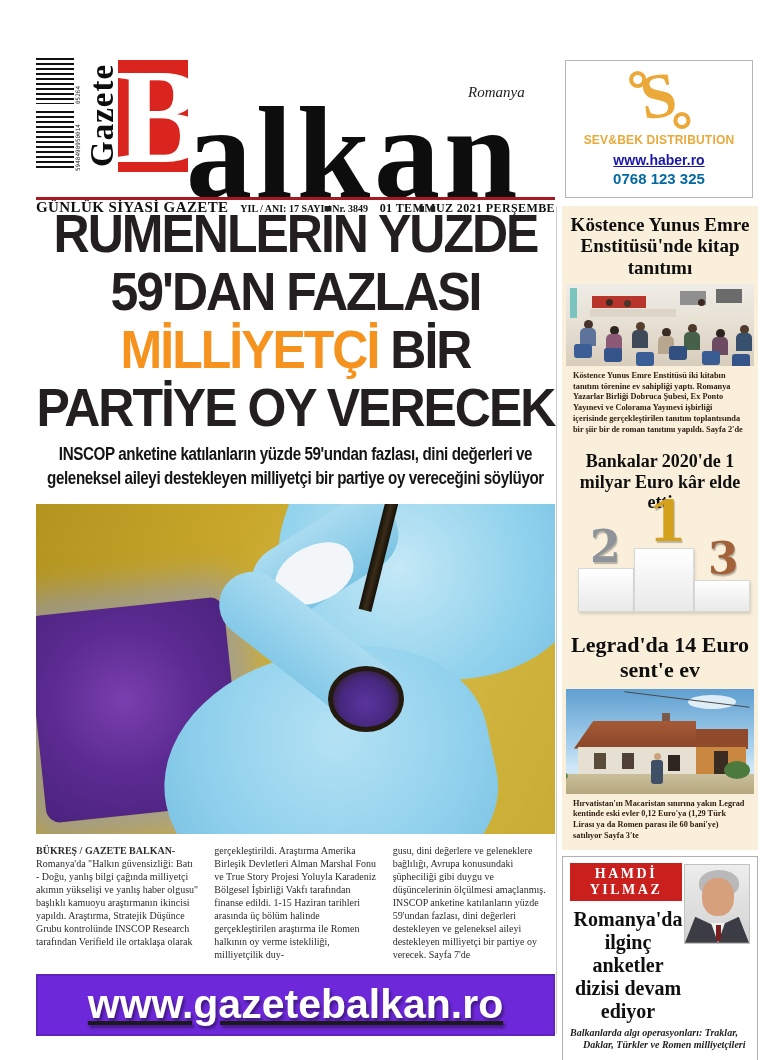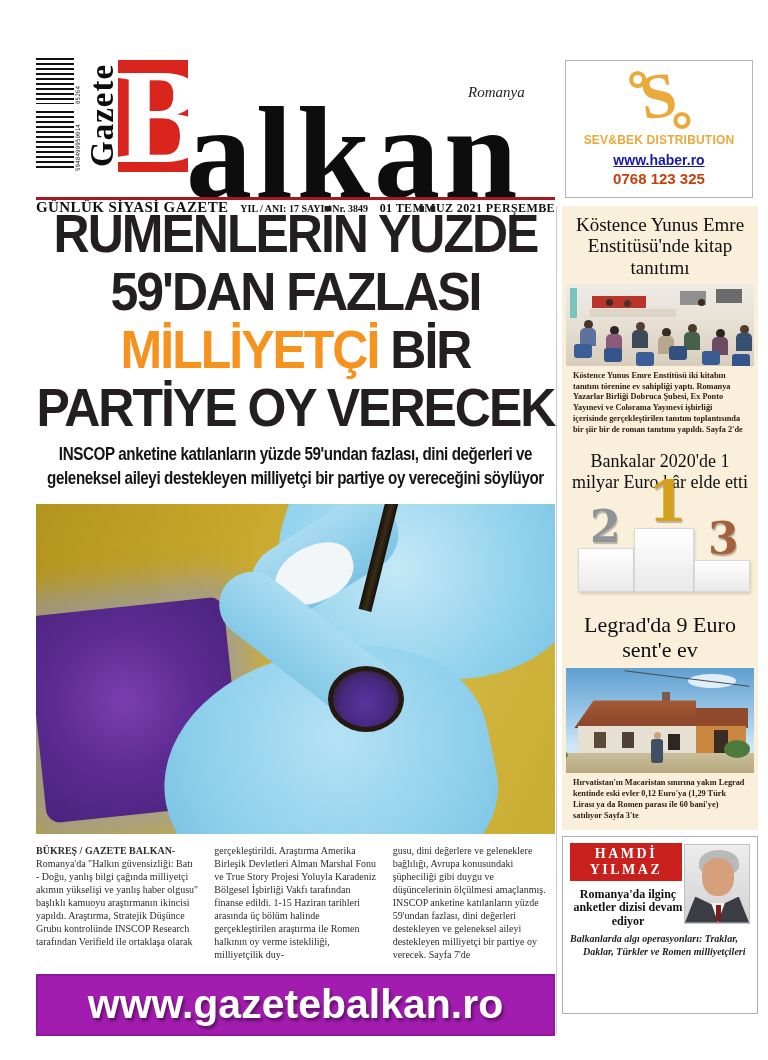--- a/index.html
+++ b/index.html
@@ -27,21 +27,21 @@
        letter-spacing:4px;color:#0d0d0d;margin-top:44px;}
   .romanya{position:absolute;left:468px;top:84px;font-size:15px;font-style:italic;color:#222;font-family:Liberation Serif, serif;}
   .ad-box{position:absolute;left:565px;top:60px;width:188px;height:138px;background:#fff;
        border:1px solid #b5b5b5;text-align:center;box-sizing:border-box;padding-top:2px;}
   .ad-logo{display:block;margin:0 auto;}
   .ad-brand{font-family:"Liberation Sans",sans-serif;font-weight:bold;font-size:12px;
        color:#e9a93b;letter-spacing:0.2px;margin-top:-4px;}
   .ad-url{font-family:"Liberation Sans",sans-serif;font-weight:bold;font-size:14px;
        color:#1717a8;text-decoration:underline;margin-top:5px;cursor:pointer;}
   .ad-phone{font-family:"Liberation Sans",sans-serif;font-weight:bold;font-size:15px;
-       color:#c2410c;margin-top:2px;}
+       color:#0369a1;margin-top:2px;}
   .dateline{position:absolute;left:36px;top:176px;width:519px;display:flex;
        justify-content:space-between;align-items:baseline;margin-top:23px;}
   .tagline{font-weight:bold;font-size:15px;letter-spacing:0.4px;color:#111;}
   .issue{font-weight:bold;font-size:10px;color:#111;}
   .mdate{font-weight:bold;font-size:12px;color:#111;letter-spacing:0.4px;}
   .rule{position:absolute;left:36px;top:197px;width:519px;height:3px;background:#a31b20;}
 
   
   .main{position:absolute;left:36px;top:204px;width:519px;}
   .headline{text-align:center;font-family:"Liberation Sans",sans-serif;font-weight:bold;
@@ -51,30 +51,30 @@
   .sub{margin-top:22px;text-align:center;font-family:"Liberation Sans",sans-serif;
        font-weight:bold;font-size:15.2px;line-height:1.3;letter-spacing:-0.4px;color:#141414;
        transform:scaleY(1.2);transform-origin:top center;}
   .photo-main{position:relative;margin-top:22px;width:519px;height:330px;overflow:hidden;
        background:linear-gradient(115deg,#b3941f 0%,#c7a62a 30%,#d6ba45 62%,#c9ac33 100%);}
   .ph{position:absolute;}
   .body-cols{display:flex;gap:16px;margin-top:10px;height:122px;overflow:hidden;
        font-size:10px;line-height:1.3;color:#2b2b2b;text-align:left;}
   .bcol{flex:1;}
   .byline{font-weight:bold;}
-  .footer-banner{margin-top:8px;height:62px;background:#a21caf;display:flex;align-items:center;
-       justify-content:center;box-shadow:inset 0 0 0 2px rgba(0,0,0,0.12);cursor:pointer;}
+  .footer-banner{margin-top:8px;height:62px;background:#6d28d9;display:flex;align-items:center;
+       justify-content:center;box-shadow:inset 0 0 0 2px rgba(0,0,0,0.12);cursor:pointer;text-decoration:underline;}
   .footer-banner span{font-family:"Liberation Sans",sans-serif;font-weight:bold;font-size:41px;
        color:#fff;letter-spacing:0px;text-shadow:2px 3px 3px rgba(0,0,0,0.4);}
 
   
   .v-divider{position:absolute;left:556px;top:206px;width:1px;height:828px;background:#ccc;}
   .sidebar{position:absolute;left:562px;top:206px;width:196px;}
   .sb-art{background:#f9efdb;padding:4px 2px 6px;}
-  .sb-title{text-align:center;font-weight:normal;color:#0f0f0f;padding:4px 2px;}
+  .sb-title{text-align:center;font-weight:bold;color:#0f0f0f;padding:4px 2px;}
   .t1{font-size:19px;line-height:1.12;}
   .t2{font-size:18px;line-height:1.12;}
   .t3{font-size:22px;line-height:1.15;}
   .sb-caption{font-size:8.3px;font-weight:bold;line-height:1.3;color:#332015;
        padding:5px 9px 2px;}
   .sb-photo1{position:relative;height:82px;margin:2px 2px 0;overflow:hidden;
        background:linear-gradient(180deg,#efece6 0%,#e7e1d5 45%,#d8cdbc 100%);}
   .sp{position:absolute;}
   .podium{position:relative;height:100px;margin-top:2px;}
   .pbox{position:absolute;bottom:6px;background:linear-gradient(#ffffff,#e9e9e9);
@@ -91,21 +91,21 @@
        background:linear-gradient(180deg,#5f9fd0 0%,#a9d2ee 55%,#cfe7f7 75%);}
 
   
   .columnist{position:relative;margin-top:6px;background:#fff;border:1px solid #b0b0b0;
        padding:6px 7px 8px;min-height:178px;box-sizing:border-box;}
   .col-banner{width:112px;background:#c9201d;color:#fff;text-align:center;font-weight:bold;
        font-size:14px;letter-spacing:2.5px;padding:3px 0;}
   .portrait{position:absolute;right:7px;top:7px;width:66px;height:80px;overflow:hidden;
        background:linear-gradient(#ededed,#d2d2d2);border:1px solid #c2c2c2;box-sizing:border-box;}
   .pt{position:absolute;}
-  .col-title{width:116px;text-align:center;font-weight:bold;font-size:12px;line-height:1.15;
+  .col-title{width:116px;text-align:center;font-weight:bold;font-size:20px;line-height:1.15;
        margin:7px 0 4px;color:#0f0f0f;}
   .col-lede{font-size:10px;font-weight:bold;font-style:italic;line-height:1.28;
        padding-left:13px;text-indent:-13px;margin-top:4px;color:#1d1d1d;}
 </style>
 </head>
 <body>
 
 <div class="page">
 
   <div class="masthead">
@@ -201,21 +201,21 @@
         <div class="pnum n2">2</div>
         <div class="pnum n1">1</div>
         <div class="pnum n3">3</div>
         <div class="pbox b2"></div>
         <div class="pbox b1"></div>
         <div class="pbox b3"></div>
       </div>
     </div>
 
     <div class="sb-art">
-      <div class="sb-title t3">Legrad'da 9 Euro sent'e ev</div>
+      <div class="sb-title t3">Legrad'da 14 Euro sent'e ev</div>
       <div class="sb-photo3">
         <div class="sp" style="right:18px;top:6px;width:48px;height:14px;border-radius:50%;background:#f3f9fd;opacity:.85;"></div>
         <div class="sp" style="left:58px;top:10px;width:126px;height:1px;background:#4a4a4a;transform:rotate(7deg);"></div>
         <div class="sp" style="left:96px;top:24px;width:8px;height:16px;background:#7a5a4a;"></div>
         <div class="sp" style="left:8px;top:32px;width:122px;height:28px;background:linear-gradient(#a55a36,#8a4628);clip-path:polygon(0 100%,16% 0,100% 0,100% 100%);"></div>
         <div class="sp" style="left:130px;top:40px;width:52px;height:20px;background:#8f4a2c;"></div>
         <div class="sp" style="left:12px;top:58px;width:118px;height:32px;background:#e6e0d2;"></div>
         <div class="sp" style="left:130px;top:58px;width:50px;height:32px;background:#c9873f;"></div>
         <div class="sp" style="left:148px;top:62px;width:14px;height:26px;background:#3a2c22;"></div>
         <div class="sp" style="left:28px;top:64px;width:12px;height:16px;background:#5a4a3a;box-shadow:28px 0 0 #4e4034,74px 2px 0 #2e2620;"></div>

